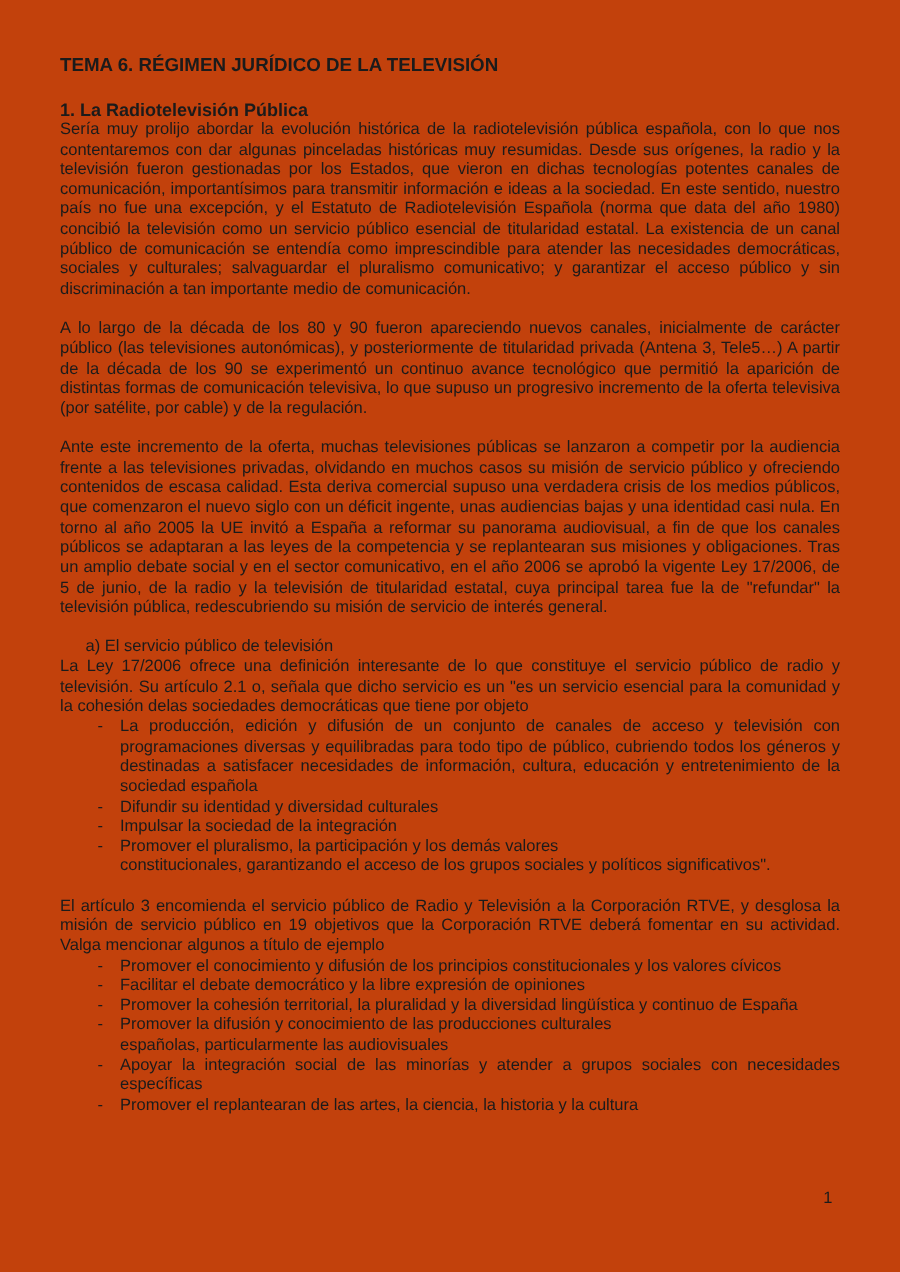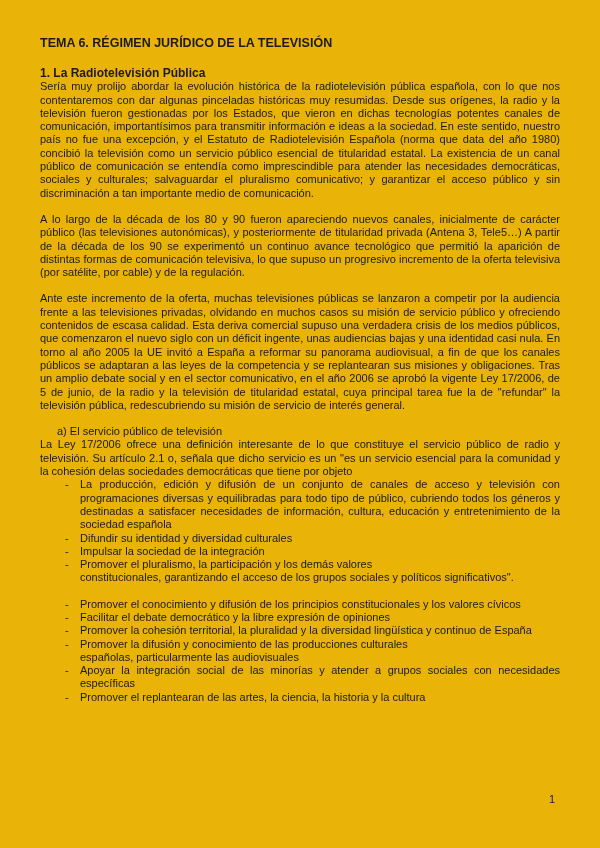--- a/index.html
+++ b/index.html
@@ -11,21 +11,21 @@
     width: 600px;
     height: 848px;
     overflow: hidden;
     font-family: "Liberation Sans", sans-serif;
   }
   .page {
     position: relative;
     box-sizing: border-box;
     width: 600px;
     height: 848px;
-    background: #eab308;
+    background: #c2410c;
     padding: 36px 40px 0 40px;
     color: #1b1b1b;
     font-size: 11px;
     line-height: 13.3px;
   }
   .doc-title {
     font-size: 12.5px;
     font-weight: bold;
     margin: 0 0 17px 0;
     line-height: 14px;
@@ -107,20 +107,21 @@
       <span class="dash">-</span>
       <span class="txt">Impulsar la sociedad de la integración</span>
     </li>
       <li class="bullet">
       <span class="dash">-</span>
       <span class="txt">Promover el pluralismo, la participación y los demás valores
 constitucionales, garantizando el acceso de los grupos sociales y políticos significativos".</span>
     </li>
     </ul>
 
+  <p class="para tight">El artículo 3 encomienda el servicio público de Radio y Televisión a la Corporación RTVE, y desglosa la misión de servicio público en 19 objetivos que la Corporación RTVE deberá fomentar en su actividad. Valga mencionar algunos a título de ejemplo</p>
 
   <ul class="bullets">
       <li class="bullet">
       <span class="dash">-</span>
       <span class="txt">Promover el conocimiento y difusión de los principios constitucionales y los valores cívicos</span>
     </li>
       <li class="bullet">
       <span class="dash">-</span>
       <span class="txt">Facilitar el debate democrático y la libre expresión de opiniones</span>
     </li>

